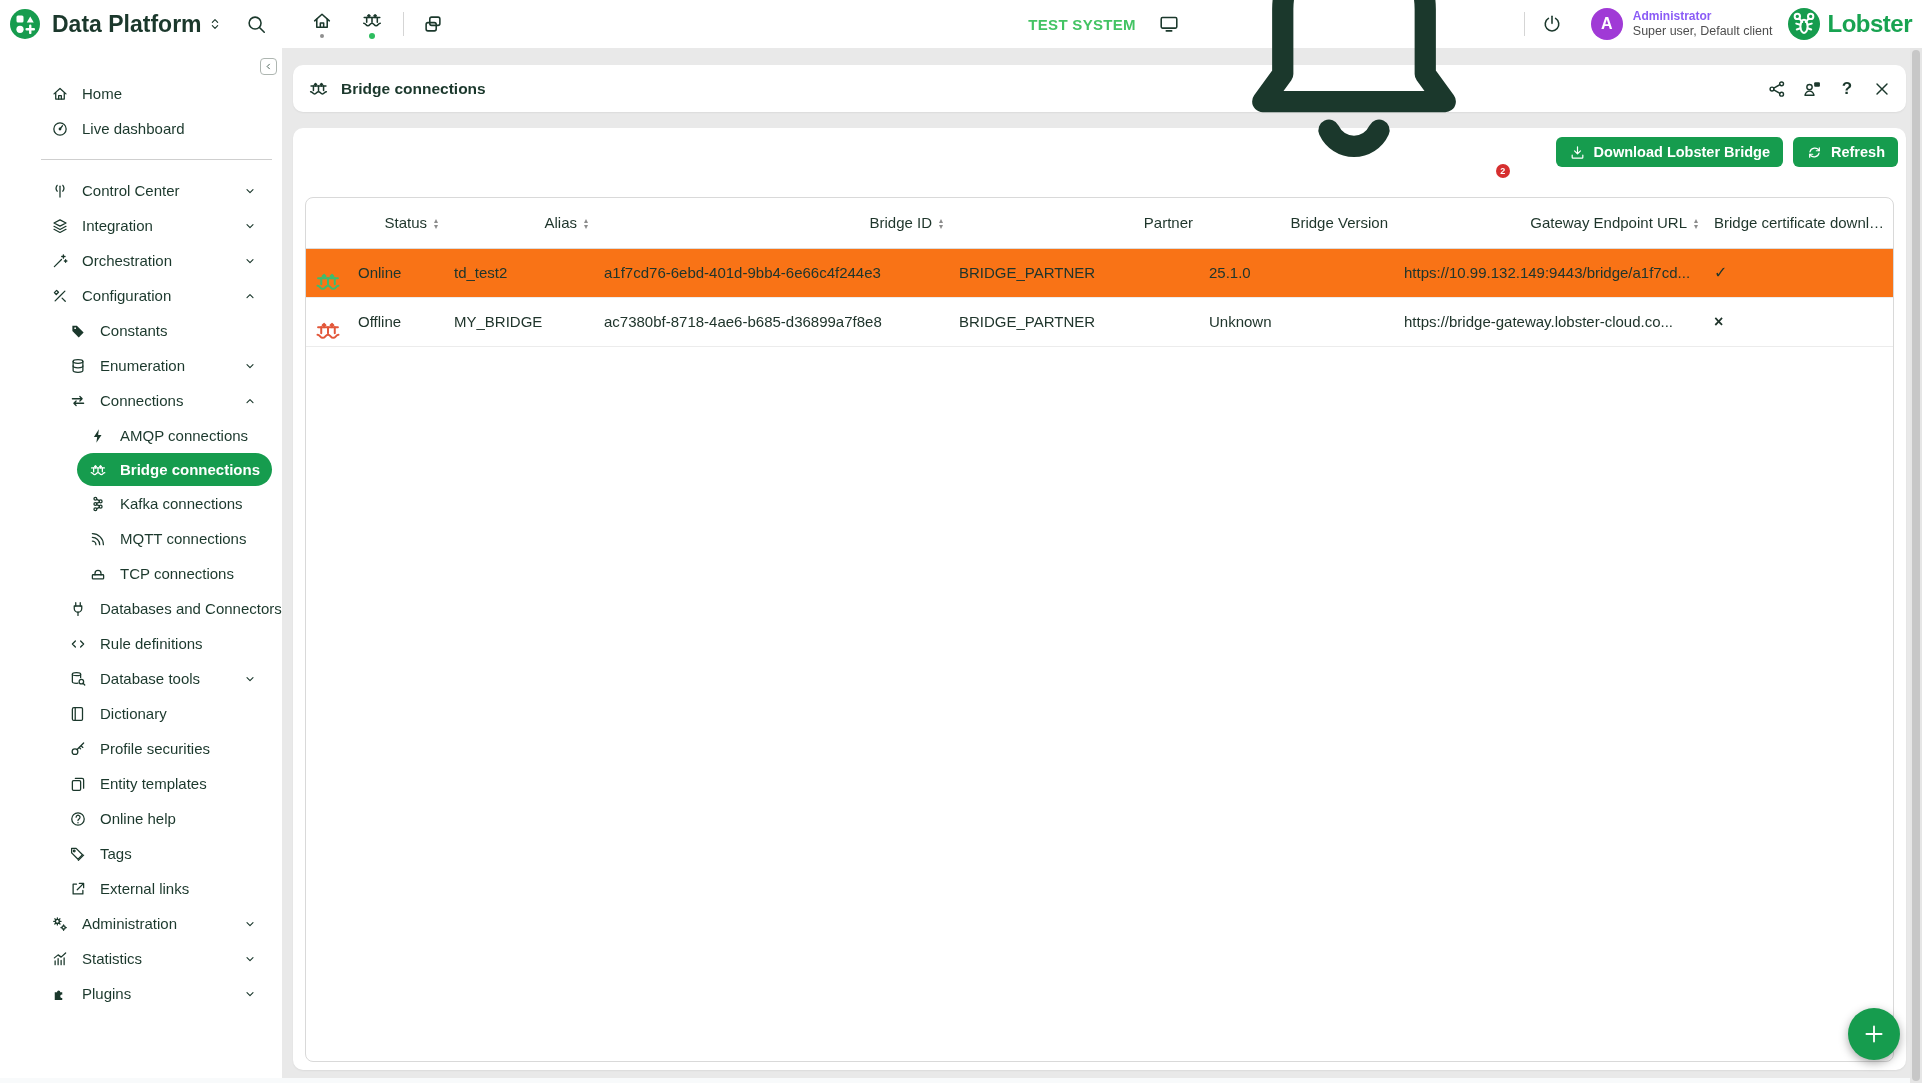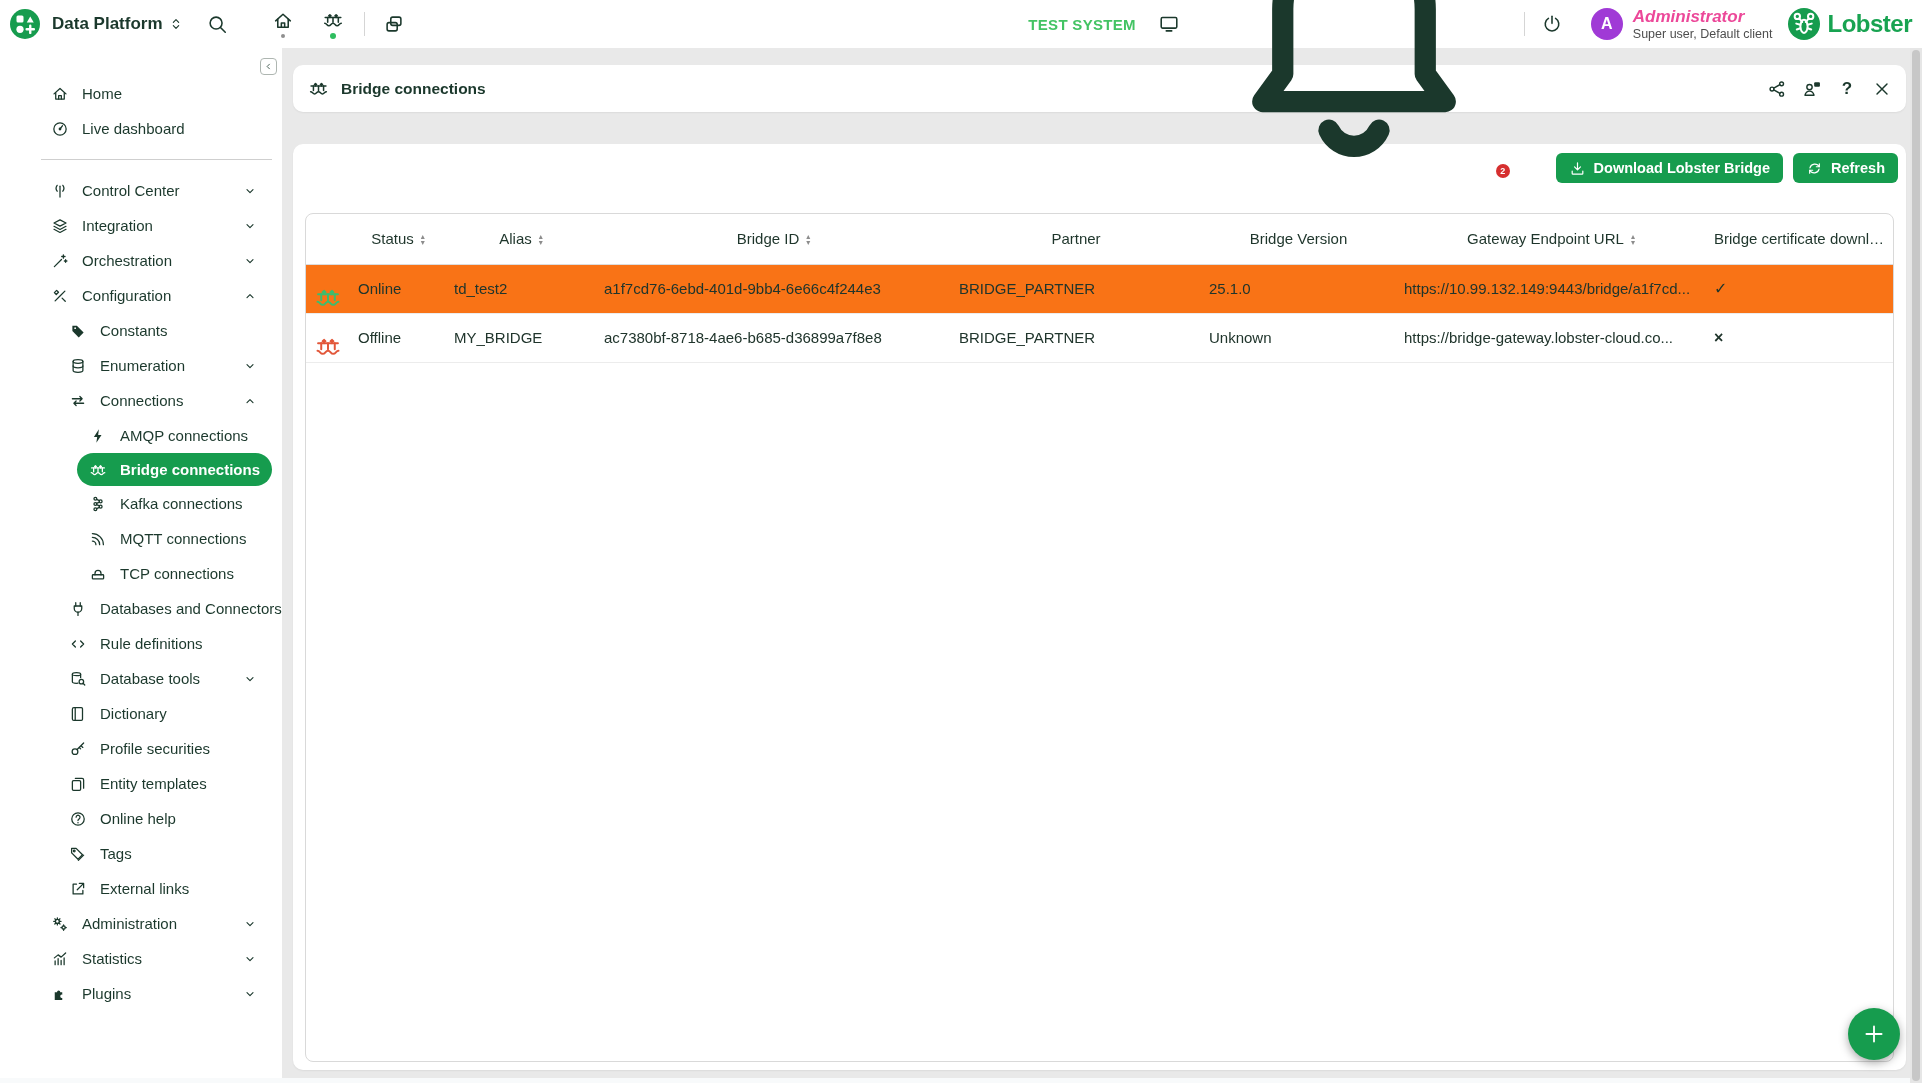--- a/index.html
+++ b/index.html
@@ -8,37 +8,37 @@
   }
   *{box-sizing:border-box;margin:0;padding:0;}
   body{font-family:"Liberation Sans","DejaVu Sans",sans-serif;color:var(--dark);}
   .screen{position:relative;width:1922px;height:1083px;background:var(--pagebg);overflow:hidden;}
   svg{display:block;}
   .ic svg{width:100%;height:100%;}
 
   
   .topbar{position:absolute;left:0;top:0;width:100%;height:48px;background:#fff;display:flex;align-items:center;z-index:3;}
   .logo-circle{width:30px;height:30px;border-radius:50%;background:var(--accent);margin-left:10px;flex:none;}
-  .app-title{font-size:17px;font-weight:bold;margin-left:12px;white-space:nowrap;}
+  .app-title{font-size:23px;font-weight:bold;margin-left:12px;white-space:nowrap;}
   .selector{width:16px;height:16px;margin-left:5px;color:var(--dark);}
   .tb-ic{width:22px;height:22px;color:var(--dark);cursor:pointer;flex:none;}
   .tb-search{margin-left:22px;}
   .tb-tab{position:relative;margin-left:28px;display:flex;flex-direction:column;align-items:center;}
   .tb-tab:first-of-type{margin-left:0;}
   .tab-dot{width:5px;height:5px;border-radius:50%;margin-top:2px;}
   .tb-sep{width:1px;height:24px;background:#d5d5d5;margin-left:20px;flex:none;}
   .tb-right{margin-left:auto;display:flex;align-items:center;padding-right:10px;}
   .env-label{font-size:15px;font-weight:bold;color:var(--test-green);letter-spacing:.3px;white-space:nowrap;margin-left:24px;}
   .tb-monitor{margin-left:22px;}
   .bell-wrap{position:relative;margin-left:24px;}
   .badge{position:absolute;right:-6px;bottom:-4px;min-width:14px;height:14px;border-radius:7px;background:var(--badge);color:#fff;font-size:9px;font-weight:bold;display:flex;align-items:center;justify-content:center;padding:0 3px;}
   .tb-power{margin-left:16px;}
   .avatar{width:32px;height:32px;border-radius:50%;background:var(--avatar);color:#fff;font-size:16px;font-weight:bold;display:flex;align-items:center;justify-content:center;margin-left:28px;flex:none;}
   .user-info{margin-left:10px;line-height:1.15;}
-  .user-name{font-size:17px;font-weight:bold;color:#ec4899;font-style:italic;}
+  .user-name{font-size:12px;font-weight:bold;color:#8b5cf6;}
   .user-sub{font-size:12.5px;color:#4e4e4e;white-space:nowrap;}
   .brand{display:flex;align-items:center;margin-left:16px;}
   .brand-circle{width:32px;height:32px;border-radius:50%;background:var(--accent);flex:none;}
   .brand-name{font-size:24px;font-weight:bold;color:#18a351;margin-left:7px;letter-spacing:-.5px;}
 
   
   .sidebar{position:absolute;left:0;top:48px;width:282px;bottom:5px;background:#fff;z-index:2;padding-left:33px;}
   .collapse-btn{position:absolute;top:10px;right:5px;width:17px;height:17px;border:1.5px solid #aeb6b1;border-radius:4px;display:flex;align-items:center;justify-content:center;color:var(--dark);cursor:pointer;}
   .collapse-btn svg{width:11px;height:11px;}
   .sb-nav{margin-top:28px;}
@@ -55,28 +55,28 @@
   
   .main{position:absolute;left:282px;top:48px;right:12px;bottom:5px;}
   .card{position:absolute;background:#fff;border-radius:10px;box-shadow:0 1px 2px rgba(0,0,0,.06);}
   .panel-header{left:11px;top:17px;right:4px;height:47px;display:flex;align-items:center;}
   .ph-icon{width:21px;height:21px;margin-left:15px;color:var(--dark);}
   .ph-title{font-size:15.5px;font-weight:bold;margin-left:12px;}
   .ph-actions{margin-left:auto;display:flex;align-items:center;gap:15px;padding-right:14px;}
   .ph-actions .act{width:20px;height:20px;color:var(--dark);cursor:pointer;display:flex;align-items:center;justify-content:center;}
   .q-glyph{font-size:17px;font-weight:bold;color:var(--dark);}
 
-  .panel-body{left:11px;top:80px;right:4px;bottom:8px;margin-top:16px;}
+  .panel-body{left:11px;top:80px;right:4px;bottom:8px;}
   .toolbar{position:absolute;top:9px;right:8px;display:flex;gap:10px;}
   .btn{display:flex;align-items:center;gap:8px;height:30px;padding:0 13px;background:var(--accent);border:none;border-radius:6px;color:#fff;font-size:14.5px;font-weight:bold;font-family:inherit;cursor:pointer;white-space:nowrap;}
   .btn .bic{width:17px;height:17px;}
 
   .table-wrap{position:absolute;left:12px;right:12px;top:69px;bottom:8px;border:1px solid #d9d9d9;border-radius:8px;overflow:hidden;background:#fff;}
   table{width:100%;border-collapse:collapse;table-layout:fixed;font-size:15px;}
-  th{height:50px;text-align:center;font-weight:normal;color:#1e352b;padding:0 8px;border-bottom:1px solid #dcdcdc;white-space:nowrap;overflow:hidden;text-overflow:ellipsis;}
+  th{height:50px;text-align:right;font-weight:normal;color:#1e352b;padding:0 8px;border-bottom:1px solid #dcdcdc;white-space:nowrap;overflow:hidden;text-overflow:ellipsis;}
   td{height:32px;padding:0 8px;color:#20352c;white-space:nowrap;overflow:hidden;text-overflow:ellipsis;border-bottom:1px solid #ececec;}
   tr.hl td{background:#f97316;}
   .sort{display:inline-flex;flex-direction:column;vertical-align:middle;margin-left:7px;color:#8c8c8c;font-size:8px;line-height:.75;}
   .row-status-ic{width:17px;height:17px;margin-left:5px;}
   .cert-glyph{font-size:16px;font-weight:bold;color:#20352c;}
 
   .fab{position:absolute;left:1848px;top:1008px;width:52px;height:52px;border-radius:50%;background:var(--accent);border:none;color:#fff;box-shadow:0 3px 10px rgba(0,0,0,.35);cursor:pointer;display:flex;align-items:center;justify-content:center;z-index:4;}
   .fab svg{width:26px;height:26px;}
 
   .scrollbar{position:absolute;right:0;top:48px;width:12px;bottom:0;background:#e6e6e6;}

